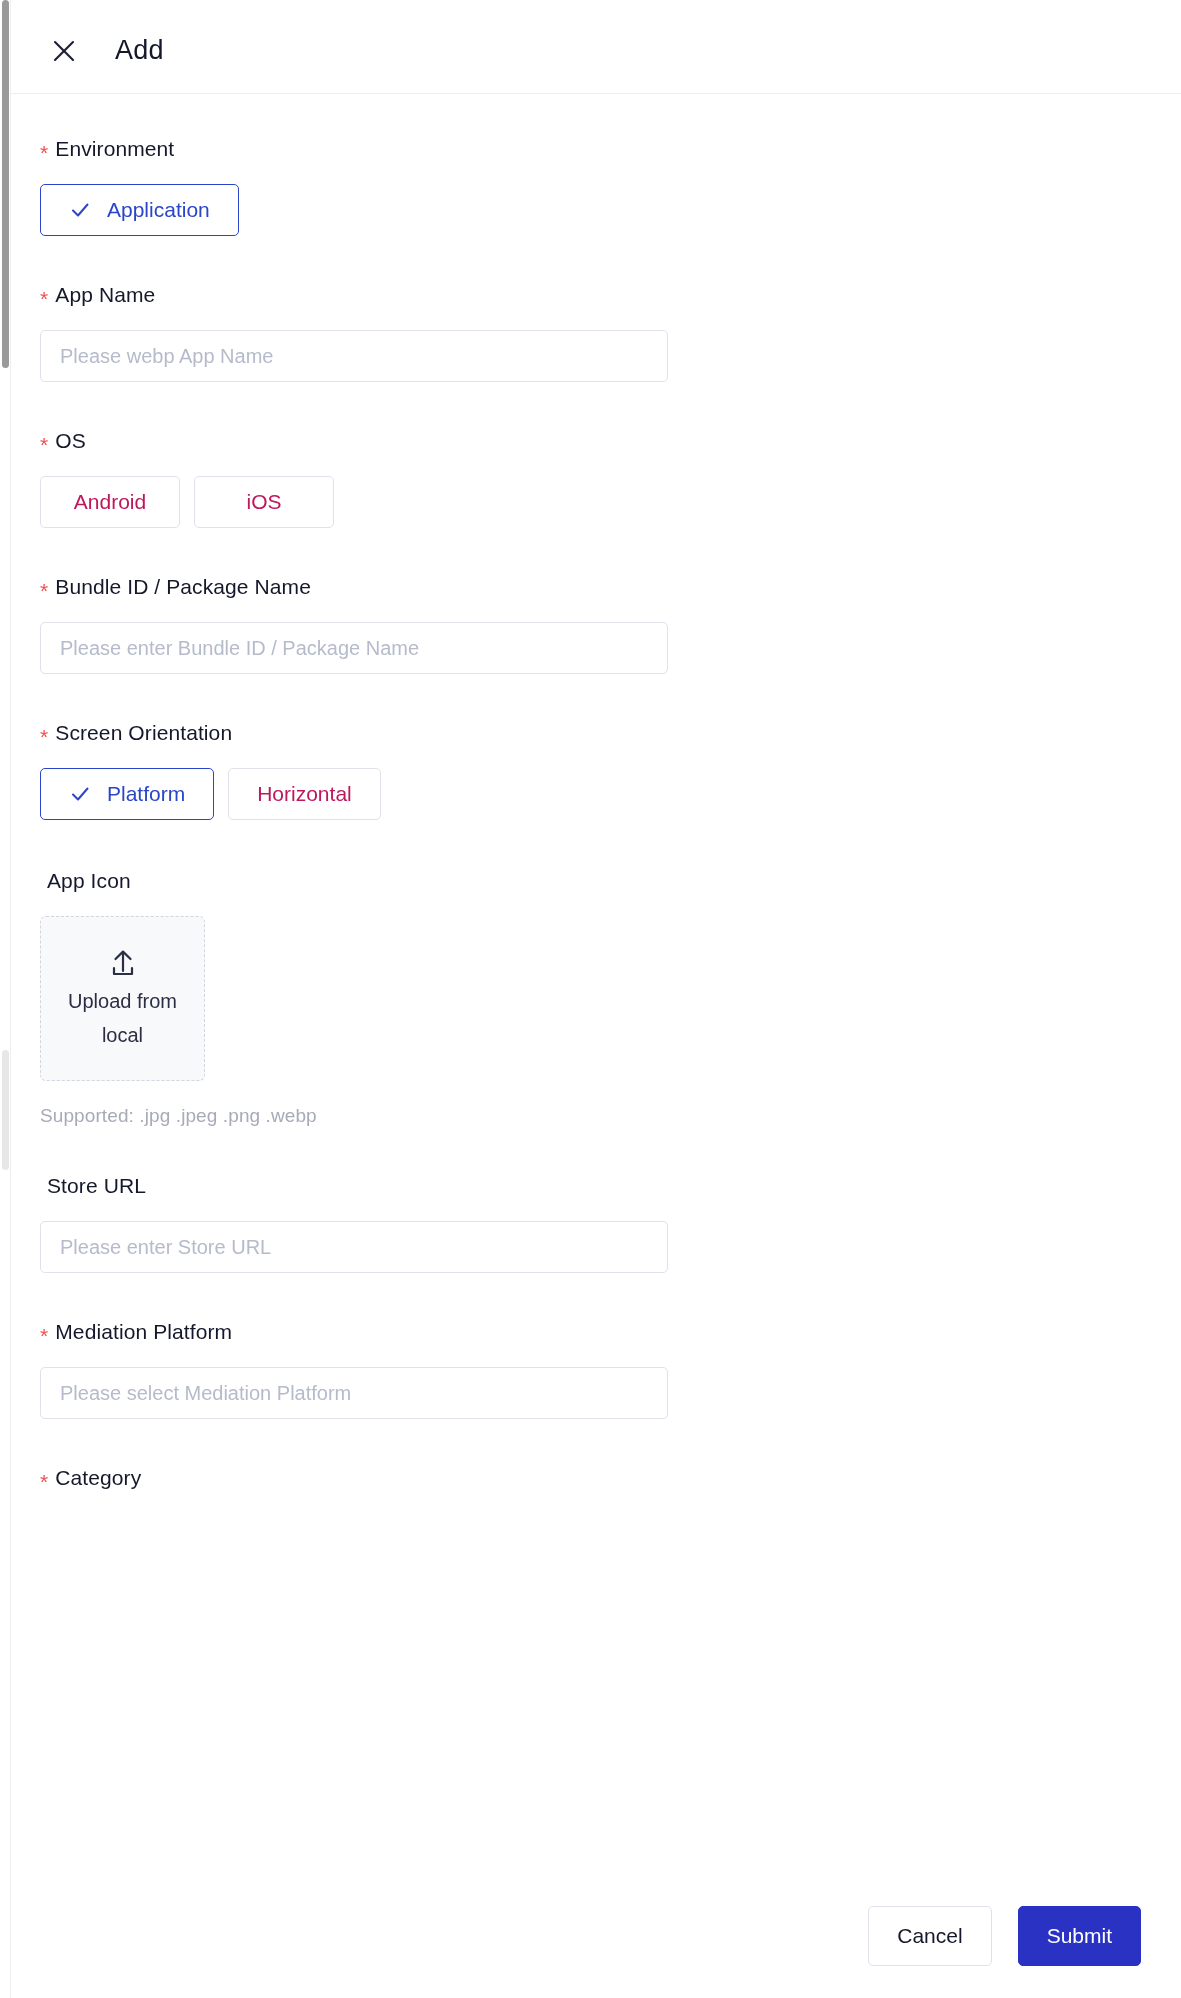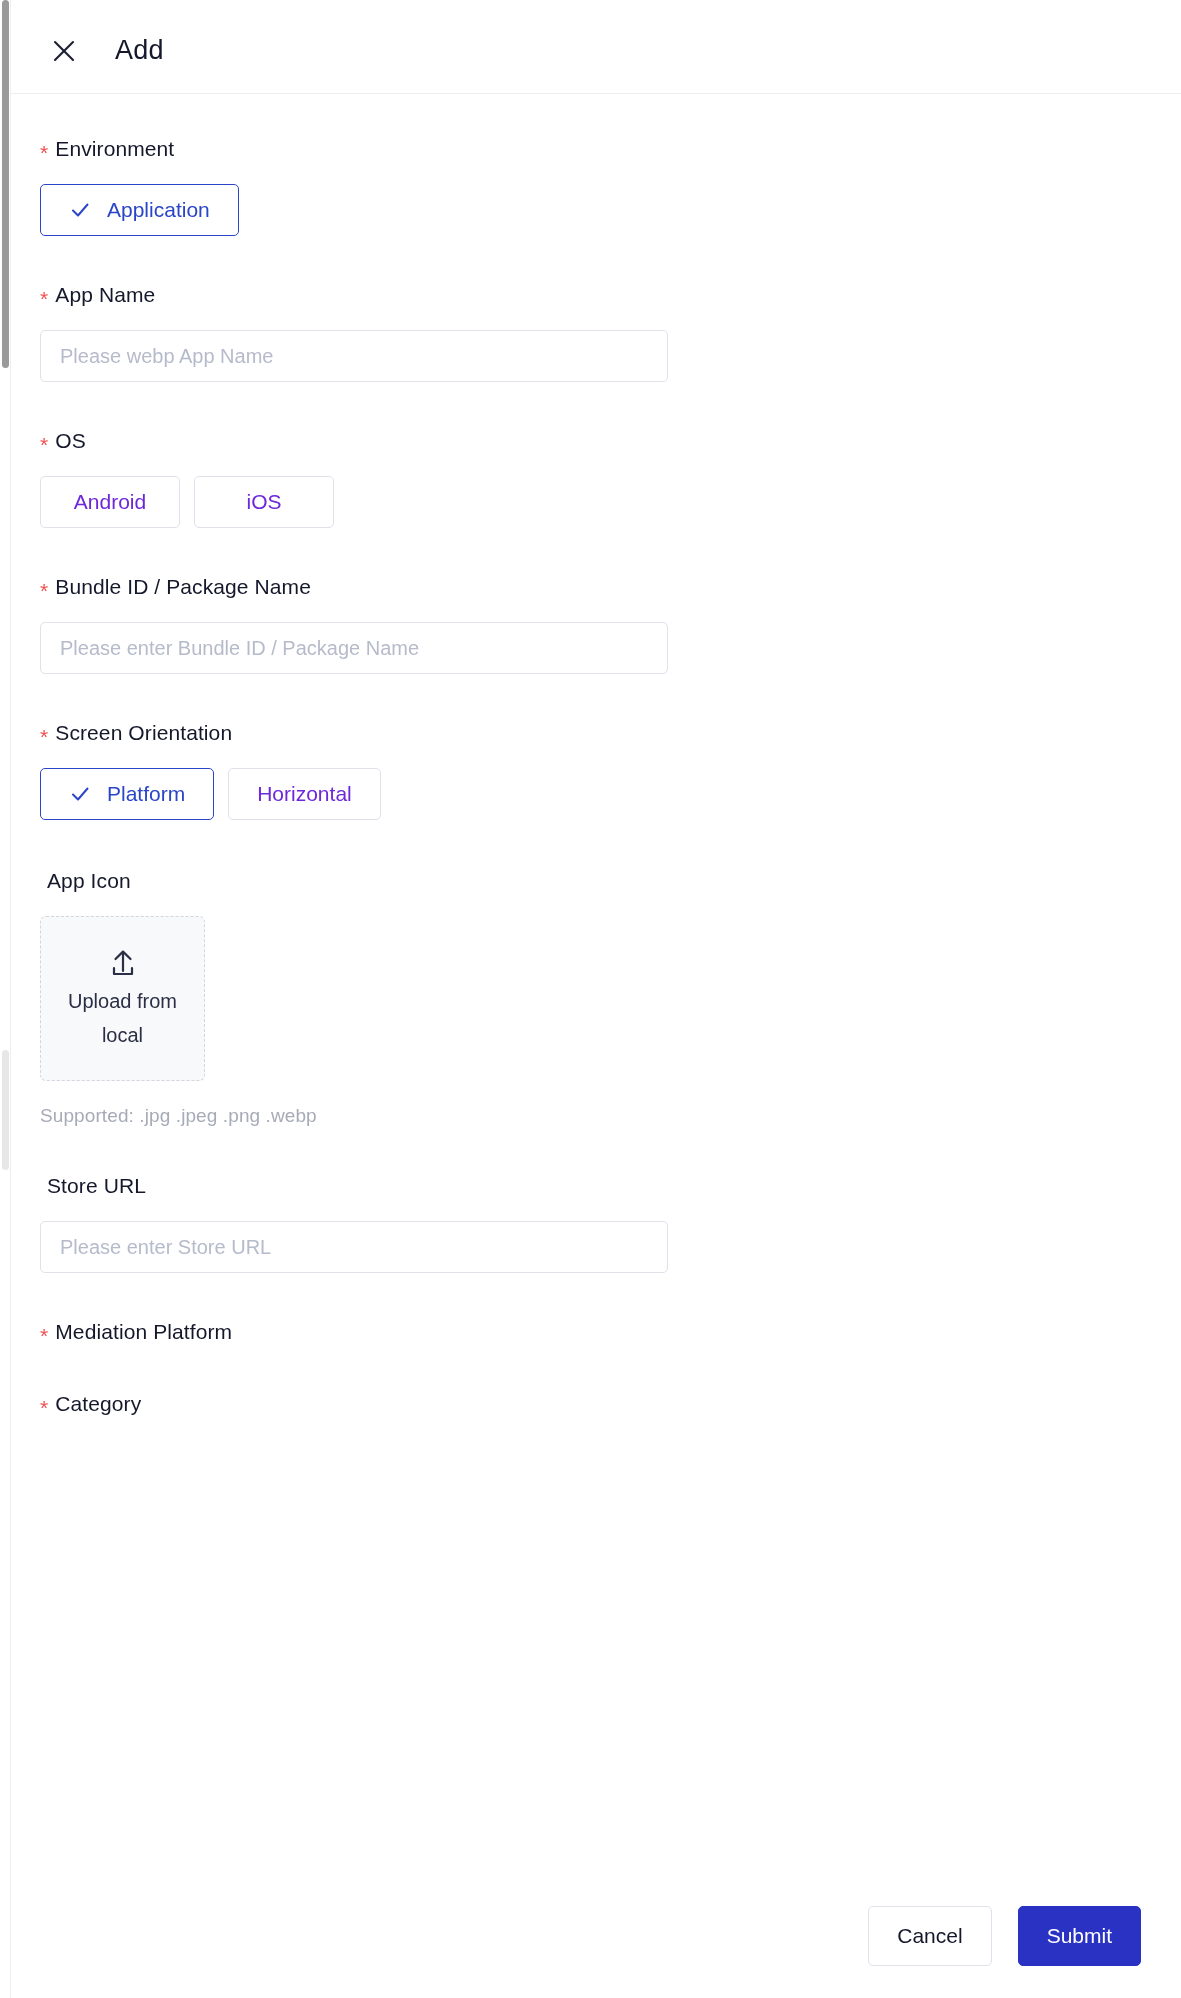--- a/index.html
+++ b/index.html
@@ -136,21 +136,21 @@
     height: 52px;
     border: 1px solid #dfe2ea;
     border-radius: 5px;
     background: #ffffff;
     display: flex;
     align-items: center;
     justify-content: center;
     gap: 16px;
     padding: 0 28px;
     font-size: 21px;
-    color: #6d28d9;
+    color: #be185d;
     cursor: pointer;
     white-space: nowrap;
   }
   .choice.selected {
     border-color: #2a45c8;
     color: #2a45c8;
   }
   .choice .check { display: none; }
   .choice.selected .check {
     display: flex;
@@ -345,20 +345,21 @@
           <span>Store URL</span>
         </div>
         <div class="input">Please enter Store URL</div>
       </div>
 
       <div class="field gap-std">
         <div class="label">
           <span class="req">*</span>
           <span>Mediation Platform</span>
         </div>
+        <div class="input">Please select Mediation Platform</div>
       </div>
 
       <div class="field gap-std">
         <div class="label">
           <span class="req">*</span>
           <span>Category</span>
         </div>
       </div>
 
     </div>

